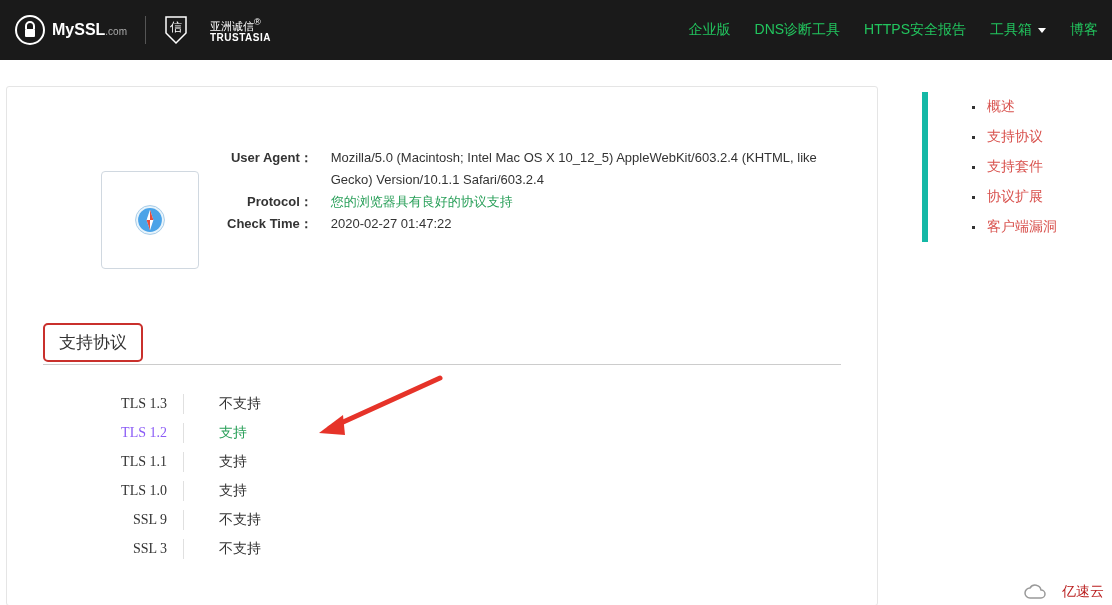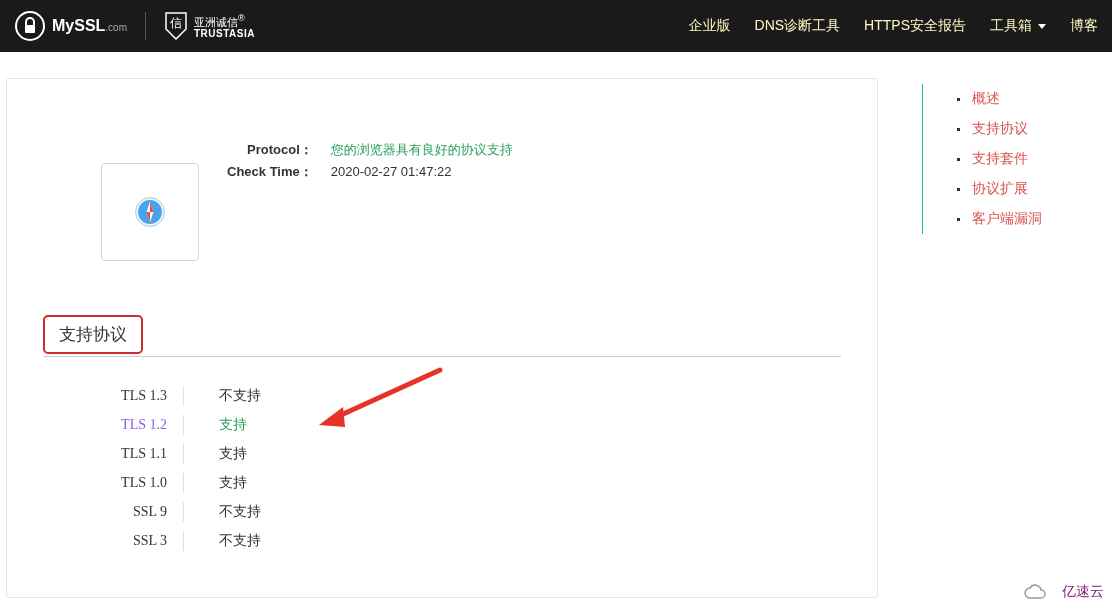--- a/index.html
+++ b/index.html
@@ -1,39 +1,39 @@
 <!DOCTYPE html>
 <html><head>
   <meta charset="utf-8">
   <style>
     * { margin: 0; padding: 0; box-sizing: border-box; }
     body { font-family: -apple-system, "Helvetica Neue", Arial, sans-serif; background: #fff; color: #333; }
     
     .navbar {
       background: #1a1a1a;
-      height: 52px;
+      height: 60px;
       display: flex;
       align-items: center;
       justify-content: space-between;
       padding: 0 14px;
     }
     .nav-left { display: flex; align-items: center; gap: 10px; }
     .logo-myssl { display: flex; align-items: center; gap: 6px; color: #fff; }
     .logo-lock-circle { width: 32px; height: 32px; position: relative; }
     .logo-text-myssl { font-size: 16px; font-weight: bold; }
     .logo-text-com { font-size: 10px; color: #aaa; }
     .nav-divider { width: 1px; height: 28px; background: #555; margin: 0 8px; }
     .logo-trustasia { display: flex; align-items: center; gap: 6px; color: #fff; }
     .logo-shield { width: 24px; height: 30px; position: relative; }
-    .logo-ta-text { font-size: 10px; line-height: 1.1; }
+    .logo-ta-text { font-size: 10px; line-height: 1.1; margin-left: 16px; }
     .logo-ta-cn { font-size: 11px; }
     .logo-ta-en { letter-spacing: 0.5px; font-weight: bold;}
     
     .nav-right { display: flex; align-items: center; gap: 24px; }
-    .nav-link { color: #fef9c3; font-size: 14px; cursor: pointer; text-decoration: none; display: flex; align-items: center; gap: 6px;}
+    .nav-link { color: #22c55e; font-size: 14px; cursor: pointer; text-decoration: none; display: flex; align-items: center; gap: 6px;}
     .caret-down { width: 0; height: 0; border-left: 4px solid transparent; border-right: 4px solid transparent; border-top: 5px solid #fff; }
     
     .page-wrap { display: flex; padding: 26px 0 0 6px; }
     
     .main-card {
       background: #fff;
       border: 1px solid #e5e5e5;
       border-radius: 3px;
       width: 872px;
       min-height: 520px;
@@ -70,25 +70,25 @@
     .proto-row { display: flex; align-items: center; height: 29px; }
     .proto-name { width: 84px; text-align: right; padding-right: 16px; color: #333; font-family: Liberation Serif, serif; }
     .proto-divider { width: 1px; height: 20px; background: #e0e0e0; margin-right: 16px;}
     .proto-status { color: #333; margin-left: 19px; }
     .proto-row.highlight .proto-name { color: #8b5cf6; }
     .proto-row.highlight .proto-status { color: #2aa05a; }
     
     .arrow-annot { position: absolute; left: 216px; top: -16px; pointer-events: none;}
     
     .sidebar { margin-left: 44px; padding-top: 6px; }
-    .sidebar-divider { border-left: 1px solid #14b8a6; padding-left: 34px;}
+    .sidebar-divider { border-left: 6px solid #14b8a6; padding-left: 44px;}
     .sidebar-item { display: flex; align-items: center; gap: 12px; font-size: 14px; color: #d9534f; height: 30px; cursor: pointer;}
     .bullet { width: 3px; height: 3px; background: #333; flex-shrink: 0; }
     
-    .footer-logo { position: fixed; right: 8px; bottom: 4px; display: flex; align-items: center; gap: 16px; color: #701a75; font-size: 14px;}
+    .footer-logo { position: fixed; right: 8px; bottom: 4px; display: flex; align-items: center; gap: 16px; color: #b91c1c; font-size: 14px;}
     .footer-logo svg { width: 22px; height: 16px; }
   </style>
 </head>
 <body>
 
 <div class="navbar">
   <div class="nav-left">
     <div class="logo-myssl">
       <div class="logo-lock-circle">
         <svg viewBox="0 0 32 32">
@@ -136,20 +136,24 @@
           <circle cx="20" cy="20" r="17" fill="#e8f4fb" stroke="#9cc4e4" stroke-width="1"></circle>
           <circle cx="20" cy="20" r="14" fill="#4aa3e8"></circle>
           <polygon points="20,8 24,20 20,32 16,20" fill="#fff"></polygon>
           <polygon points="20,8 24,20 20,20" fill="#e74c3c"></polygon>
           <polygon points="20,20 16,20 20,32" fill="#e74c3c"></polygon>
         </svg>
       </div>
       <div class="header-content">
         <div class="info-table">
           <div class="info-row">
+            <div class="info-label">User Agent：</div>
+            <div class="info-value">Mozilla/5.0 (Macintosh; Intel Mac OS X 10_12_5) AppleWebKit/603.2.4 (KHTML, like Gecko) Version/10.1.1 Safari/603.2.4</div>
+          </div>
+          <div class="info-row">
             <div class="info-label">Protocol：</div>
             <div class="info-value good">您的浏览器具有良好的协议支持</div>
           </div>
           <div class="info-row">
             <div class="info-label">Check Time：</div>
             <div class="info-value">2020-02-27 01:47:22</div>
           </div>
         </div>
       </div>
     </div>

